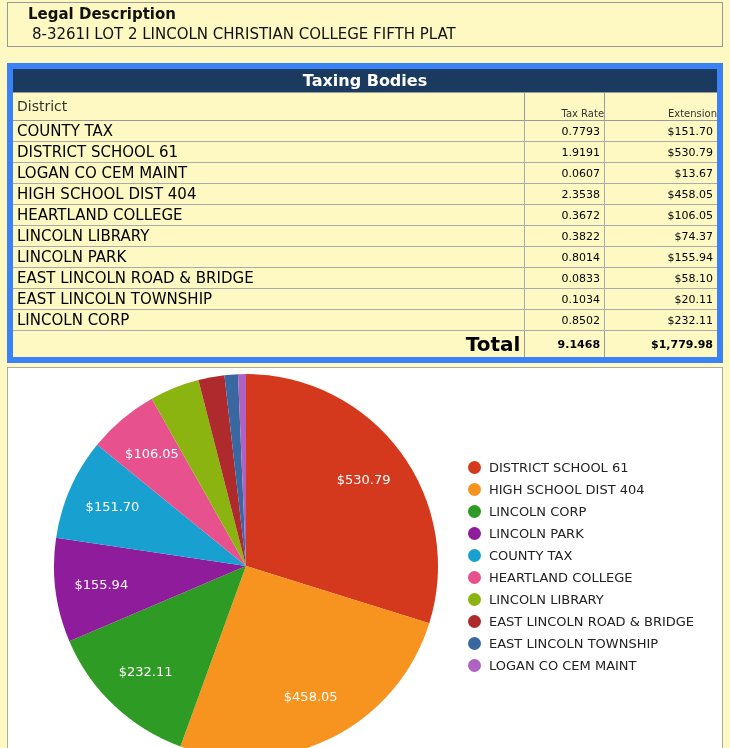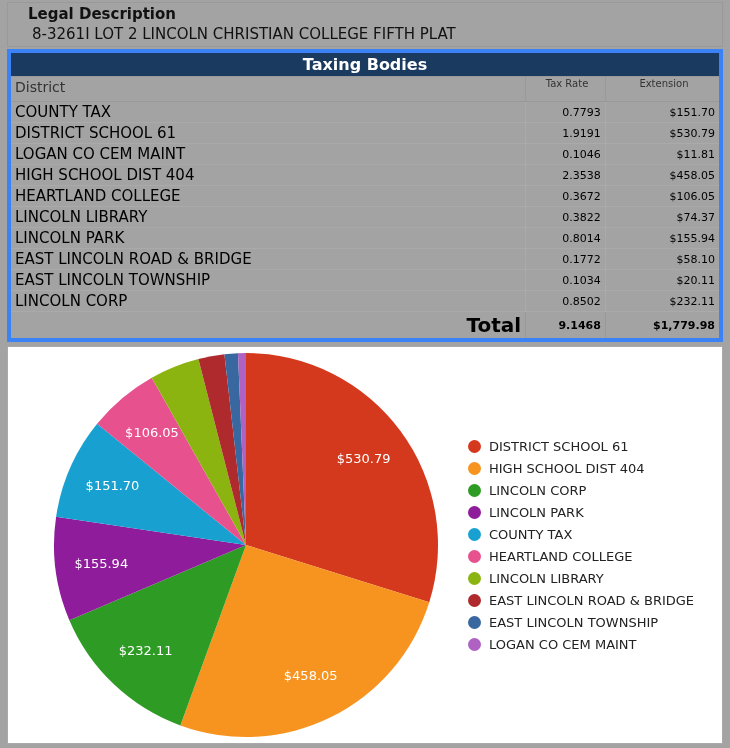--- a/index.html
+++ b/index.html
@@ -1,44 +1,44 @@
 <!DOCTYPE html>
 <html><head>
 <meta charset="utf-8">
 <style>
   * { box-sizing: border-box; }
   html, body { margin: 0; padding: 0; background: #fff; }
   body { font-family: "DejaVu Sans", "Liberation Sans", sans-serif; color: #1a1a1a; }
-  .page { width: 730px; height: 748px; padding: 2px 7px 0 7px; background: #a3a3a3; overflow: hidden; }
+  .page { width: 730px; height: 748px; padding: 2px 7px 0 7px; background: #fef9c3; overflow: hidden; }
 
   
   table { border-collapse: collapse; width: 716px; }
   .legal { border: 1px solid #999; }
   .legal th {
     text-align: left; font-size: 15px; font-weight: bold; color: #111;
     padding: 2px 0 1px 20px; height: 21px;
   }
   .legal td {
     font-size: 15px; color: #111; padding: 1px 0 3px 24px; height: 21px;
   }
 
   
-  .taxing { border: 4px solid #3b82f6; margin-top: 2px; }
+  .taxing { border: 6px solid #3b82f6; margin-top: 16px; }
   .taxing th.title {
     background: #1B3A60; color: #fff; text-align: center;
     font-size: 16px; font-weight: bold; padding: 2px 0; height: 21px;
   }
   .taxing tr.colhead th { border: 1px solid #999; font-weight: normal; }
   .taxing .c-district {
     text-align: left; font-size: 14px; color: #333; padding: 2px 0 6px 4px;
     vertical-align: bottom; width: 520px;
   }
   .taxing .c-rate, .taxing .c-ext {
-    text-align: center; font-size: 10px; color: #333; vertical-align: top;
-    padding: 1px 0 1px 3px;
+    text-align: right; font-size: 10px; color: #333; vertical-align: top;
+    padding: 15px 0 1px 3px;
   }
   .taxing .c-rate { width: 80px; }
   .taxing .c-ext  { width: 116px; }
   .taxing tbody td { border: 1px solid #aaa; height: 21px; }
   .taxing td.d { font-size: 15px; color: #000; padding: 1px 0 1px 4px; }
   .taxing td.num {
     font-size: 11px; color: #000; text-align: right; padding: 1px 4px 1px 0;
     vertical-align: middle;
   }
   .taxing tfoot td { border: 1px solid #999; height: 24px; }
@@ -95,22 +95,22 @@
           <td class="num">0.7793</td>
           <td class="num">$151.70</td>
         </tr>
         <tr>
           <td class="d">DISTRICT SCHOOL 61</td>
           <td class="num">1.9191</td>
           <td class="num">$530.79</td>
         </tr>
         <tr>
           <td class="d">LOGAN CO CEM MAINT</td>
-          <td class="num">0.1046</td>
-          <td class="num">$11.81</td>
+          <td class="num">0.0607</td>
+          <td class="num">$13.67</td>
         </tr>
         <tr>
           <td class="d">HIGH SCHOOL DIST 404</td>
           <td class="num">2.3538</td>
           <td class="num">$458.05</td>
         </tr>
         <tr>
           <td class="d">HEARTLAND COLLEGE</td>
           <td class="num">0.3672</td>
           <td class="num">$106.05</td>
@@ -120,21 +120,21 @@
           <td class="num">0.3822</td>
           <td class="num">$74.37</td>
         </tr>
         <tr>
           <td class="d">LINCOLN PARK</td>
           <td class="num">0.8014</td>
           <td class="num">$155.94</td>
         </tr>
         <tr>
           <td class="d">EAST LINCOLN ROAD &amp; BRIDGE</td>
-          <td class="num">0.1772</td>
+          <td class="num">0.0833</td>
           <td class="num">$58.10</td>
         </tr>
         <tr>
           <td class="d">EAST LINCOLN TOWNSHIP</td>
           <td class="num">0.1034</td>
           <td class="num">$20.11</td>
         </tr>
         <tr>
           <td class="d">LINCOLN CORP</td>
           <td class="num">0.8502</td>

